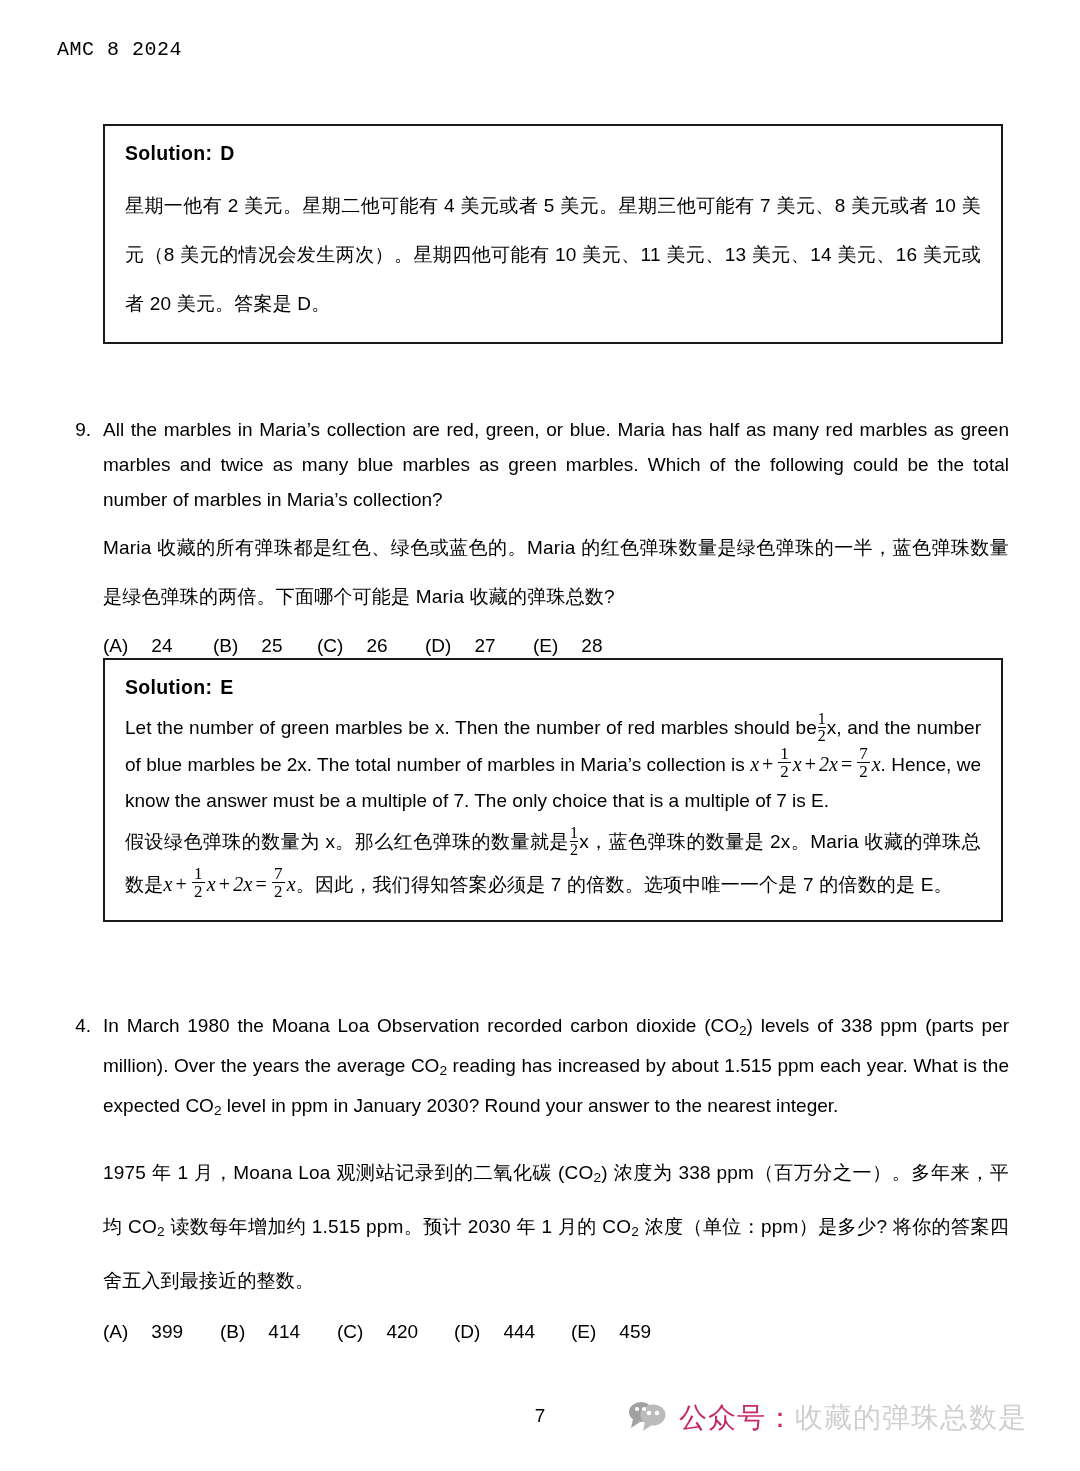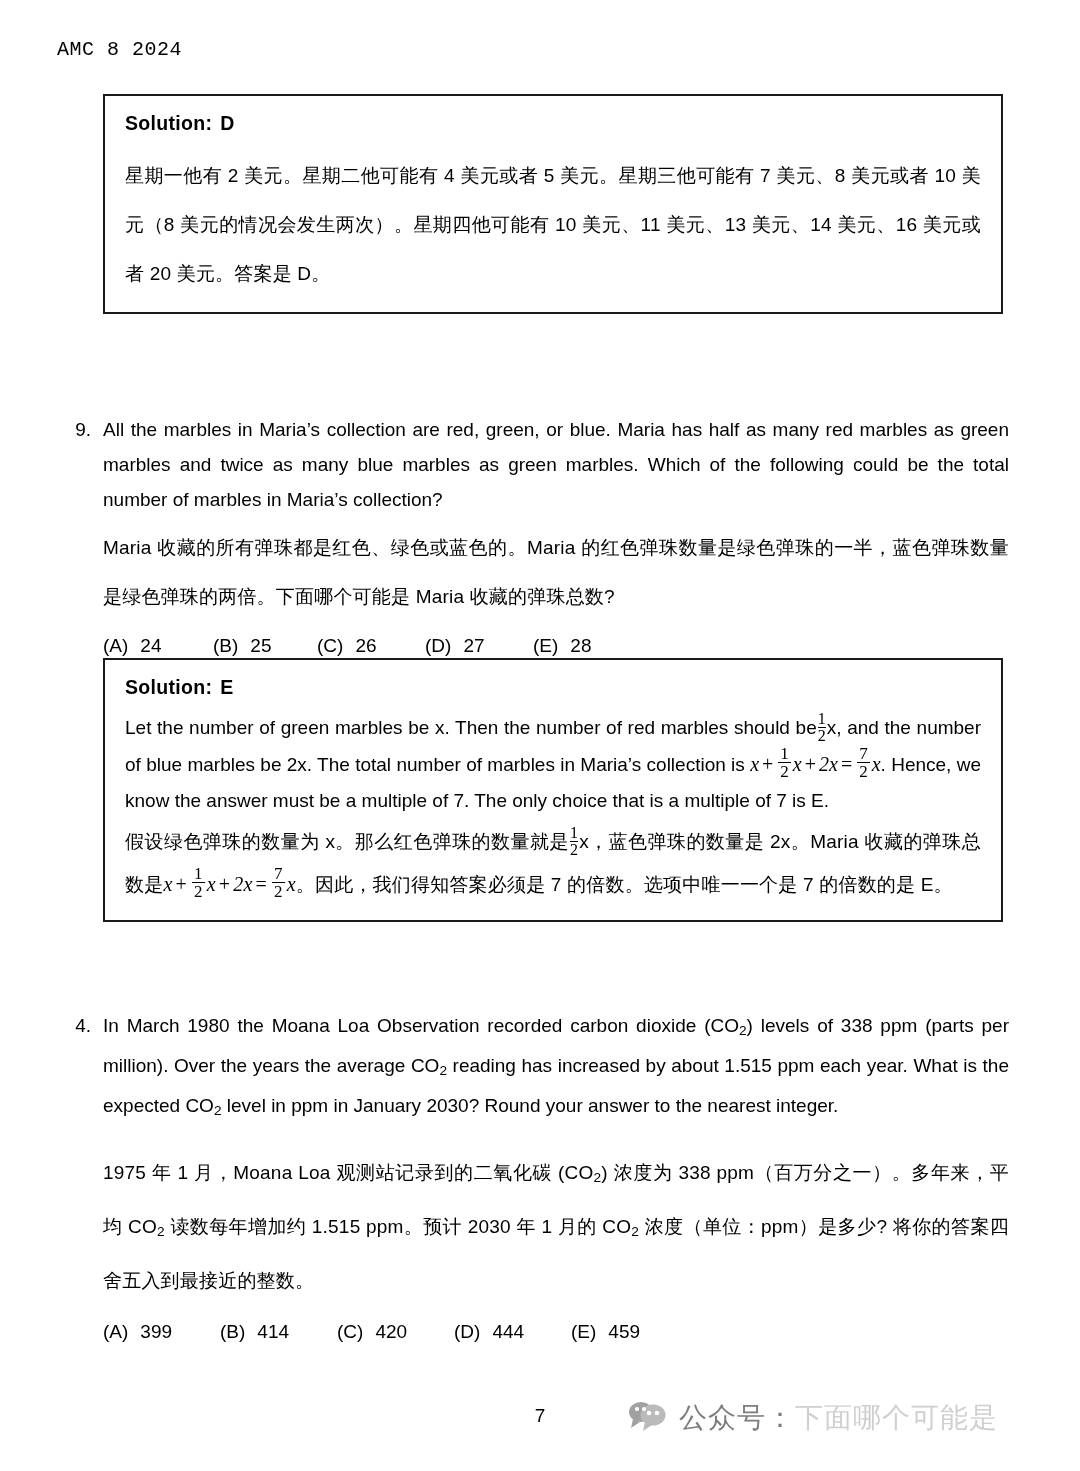--- a/index.html
+++ b/index.html
@@ -94,21 +94,21 @@
   .choices {
     display: flex;
     font-size: 19px;
     line-height: 34px;
     margin-top: 8px;
   }
   .choice {
     white-space: nowrap;
   }
   .choice .lbl { font-weight: 400; }
-  .choice .val { margin-left: 12px; }
+  .choice .val { margin-left: 23px; }
 
   
   .math {
     font-family: "Liberation Serif", "DejaVu Serif", serif;
     font-style: italic;
     font-size: 20px;
     white-space: nowrap;
   }
   .math .op {
     font-style: normal;
@@ -165,29 +165,29 @@
     pointer-events: none;
   }
   .wm-icon { margin-right: 7px; display: block; }
   .wm-text {
     font-size: 28px;
     color: #b9b9b9;
     letter-spacing: 1px;
     white-space: nowrap;
     font-family: "DejaVu Sans", sans-serif;
   }
-  .wm-text .wm-dark { color: #737373; }
+  .wm-text .wm-dark { color: #be185d; }
   .wm-text .wm-light { color: #cccccc; }
 </style>
 </head>
 <body>
 
 <div class="page-header">AMC 8 2024</div>
 
-<div class="solution-box" style="top:94px;">
+<div class="solution-box" style="top:124px;">
   <div class="sol-title">
     <span>Solution:</span><span class="sol-letter">D</span>
   </div>
   <p class="cn last">星期一他有 2 美元。星期二他可能有 4 美元或者 5 美元。星期三他可能有 7 美元、8 美元或者 10 美元（8 美元的情况会发生两次）。星期四他可能有 10 美元、11 美元、13 美元、14 美元、16 美元或者 20 美元。答案是 D。</p>
 </div>
 
 <div class="problem" style="top:412px;">
   <div class="prob-row">
     <div class="prob-num">9.</div>
     <div class="prob-body">
@@ -274,14 +274,14 @@
         <path d="M17 23 L15 32 L24 26 Z"></path>
       </g>
       <g fill="#ffffff">
         <circle cx="9" cy="10" r="2.1"></circle>
         <circle cx="16" cy="10" r="2.1"></circle>
         <circle cx="21" cy="14" r="2.3"></circle>
         <circle cx="29" cy="14" r="2.3"></circle>
       </g>
     </svg>
   </span>
-  <span class="wm-text"><span class="wm-dark">公众号：</span><span class="wm-light">下面哪个可能是</span></span>
+  <span class="wm-text"><span class="wm-dark">公众号：</span><span class="wm-light">收藏的弹珠总数是</span></span>
 </div>
 
 </body></html>

